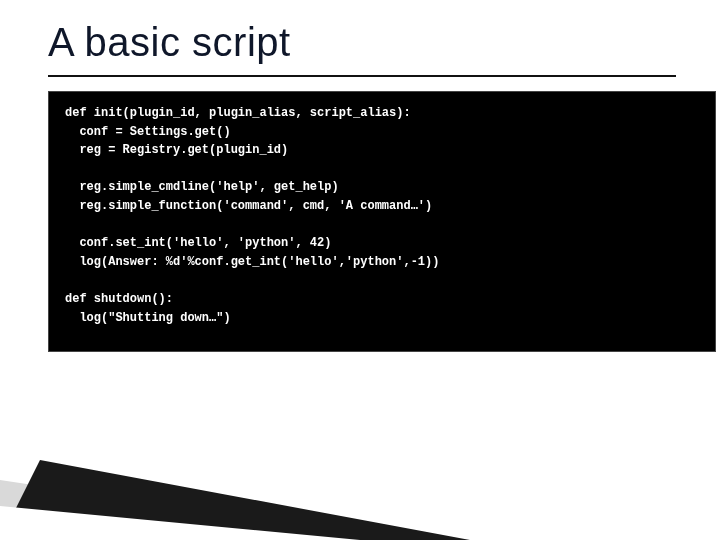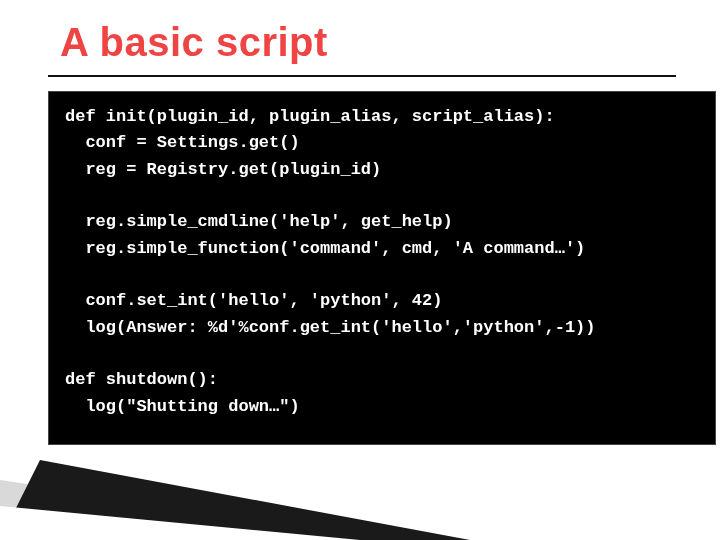--- a/index.html
+++ b/index.html
@@ -14,38 +14,38 @@
   }
   .slide {
     position: relative;
     width: 720px;
     height: 540px;
     box-sizing: border-box;
     padding: 20px 40px 0 48px;
   }
   .title {
     font-size: 40px;
-    font-weight: 700;
-    color: #ef4444;
-    margin: 0 0 10px 12px;
+    font-weight: 400;
+    color: #0f172a;
+    margin: 0 0 10px 0;
     letter-spacing: 0.5px;
   }
   .title-underline {
     width: 628px;
     height: 0;
     border-top: 2px solid #111;
     margin-bottom: 14px;
   }
   .code-block {
     width: 668px;
     background: #000;
     color: #fff;
     font-family: "Courier New", Courier, monospace;
     font-weight: 700;
-    font-size: 17px;
+    font-size: 12px;
     line-height: 1.55;
     padding: 12px 16px 24px 16px;
     box-sizing: border-box;
     white-space: pre;
     border: 1px solid #444;
   }
   
   .wedge {
     position: absolute;
     left: 0;

